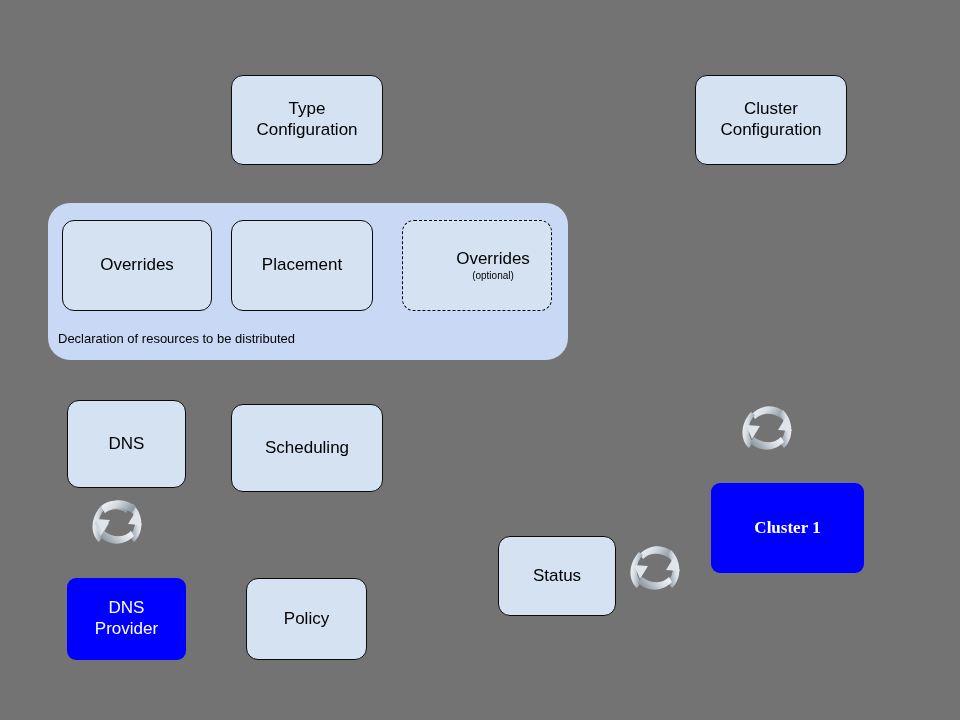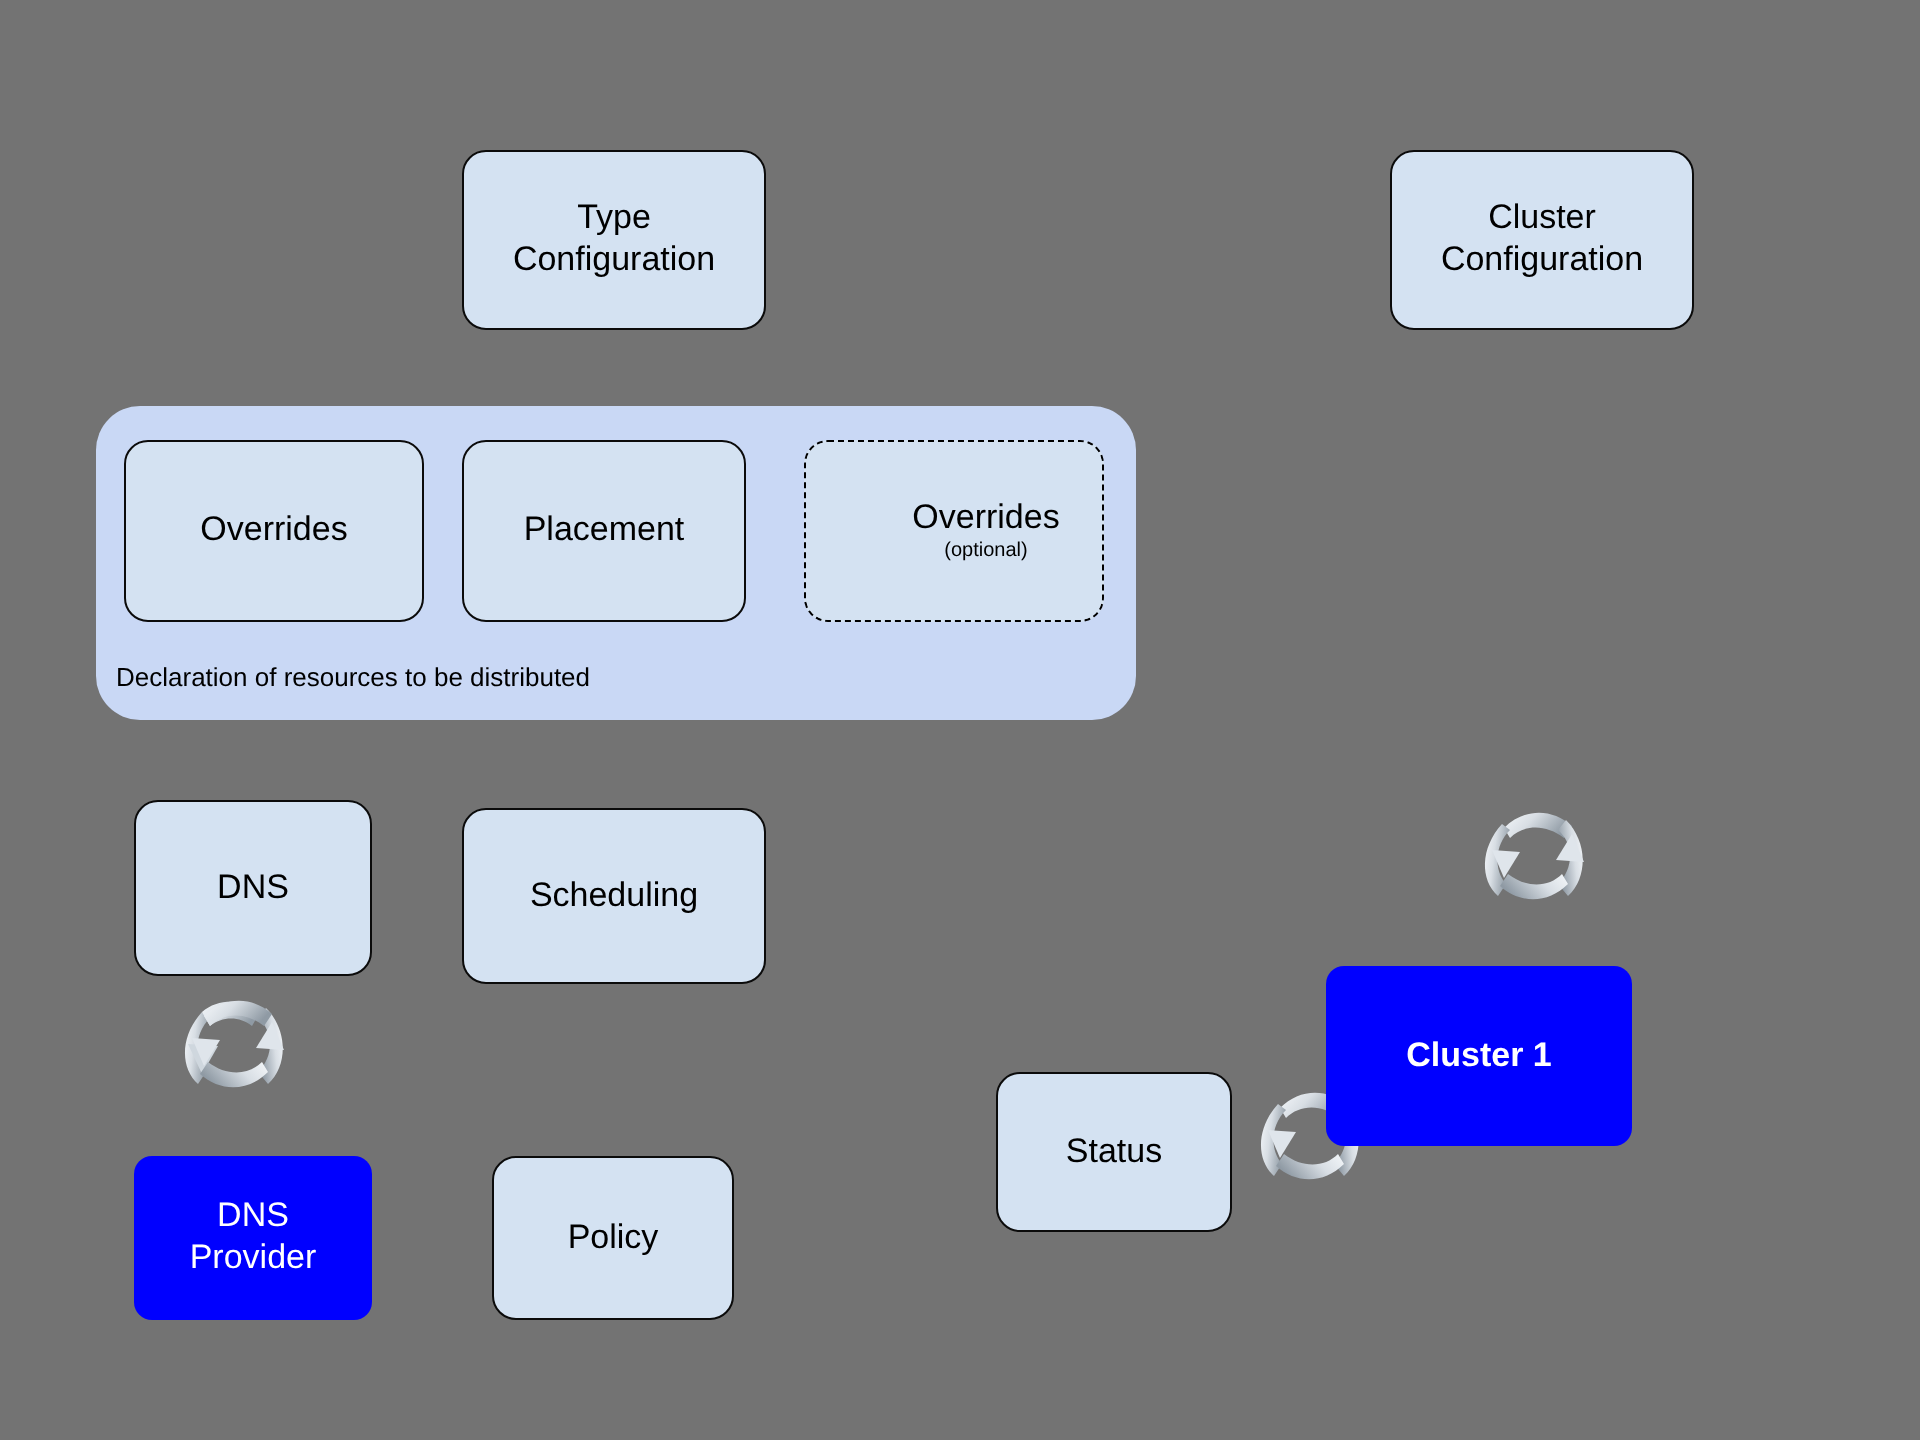--- a/index.html
+++ b/index.html
@@ -209,20 +209,20 @@
 
   <div class="node node-light" style="left:246px; top:578px; width:121px; height:82px;">
     <span>Policy</span>
   </div>
 
   <div class="node node-light" style="left:498px; top:536px; width:118px; height:80px;">
     <span>Status</span>
   </div>
 
 
-  <div class="node node-blue" style="left:663px; top:483px; width:153px; height:90px;">
+  <div class="node node-blue" style="left:711px; top:483px; width:153px; height:90px;font-family:Liberation Serif, serif;">
     <span>
       <span>Cluster </span><span>1</span>
     </span>
   </div>
 
 
 </div>
 
 </body></html>

